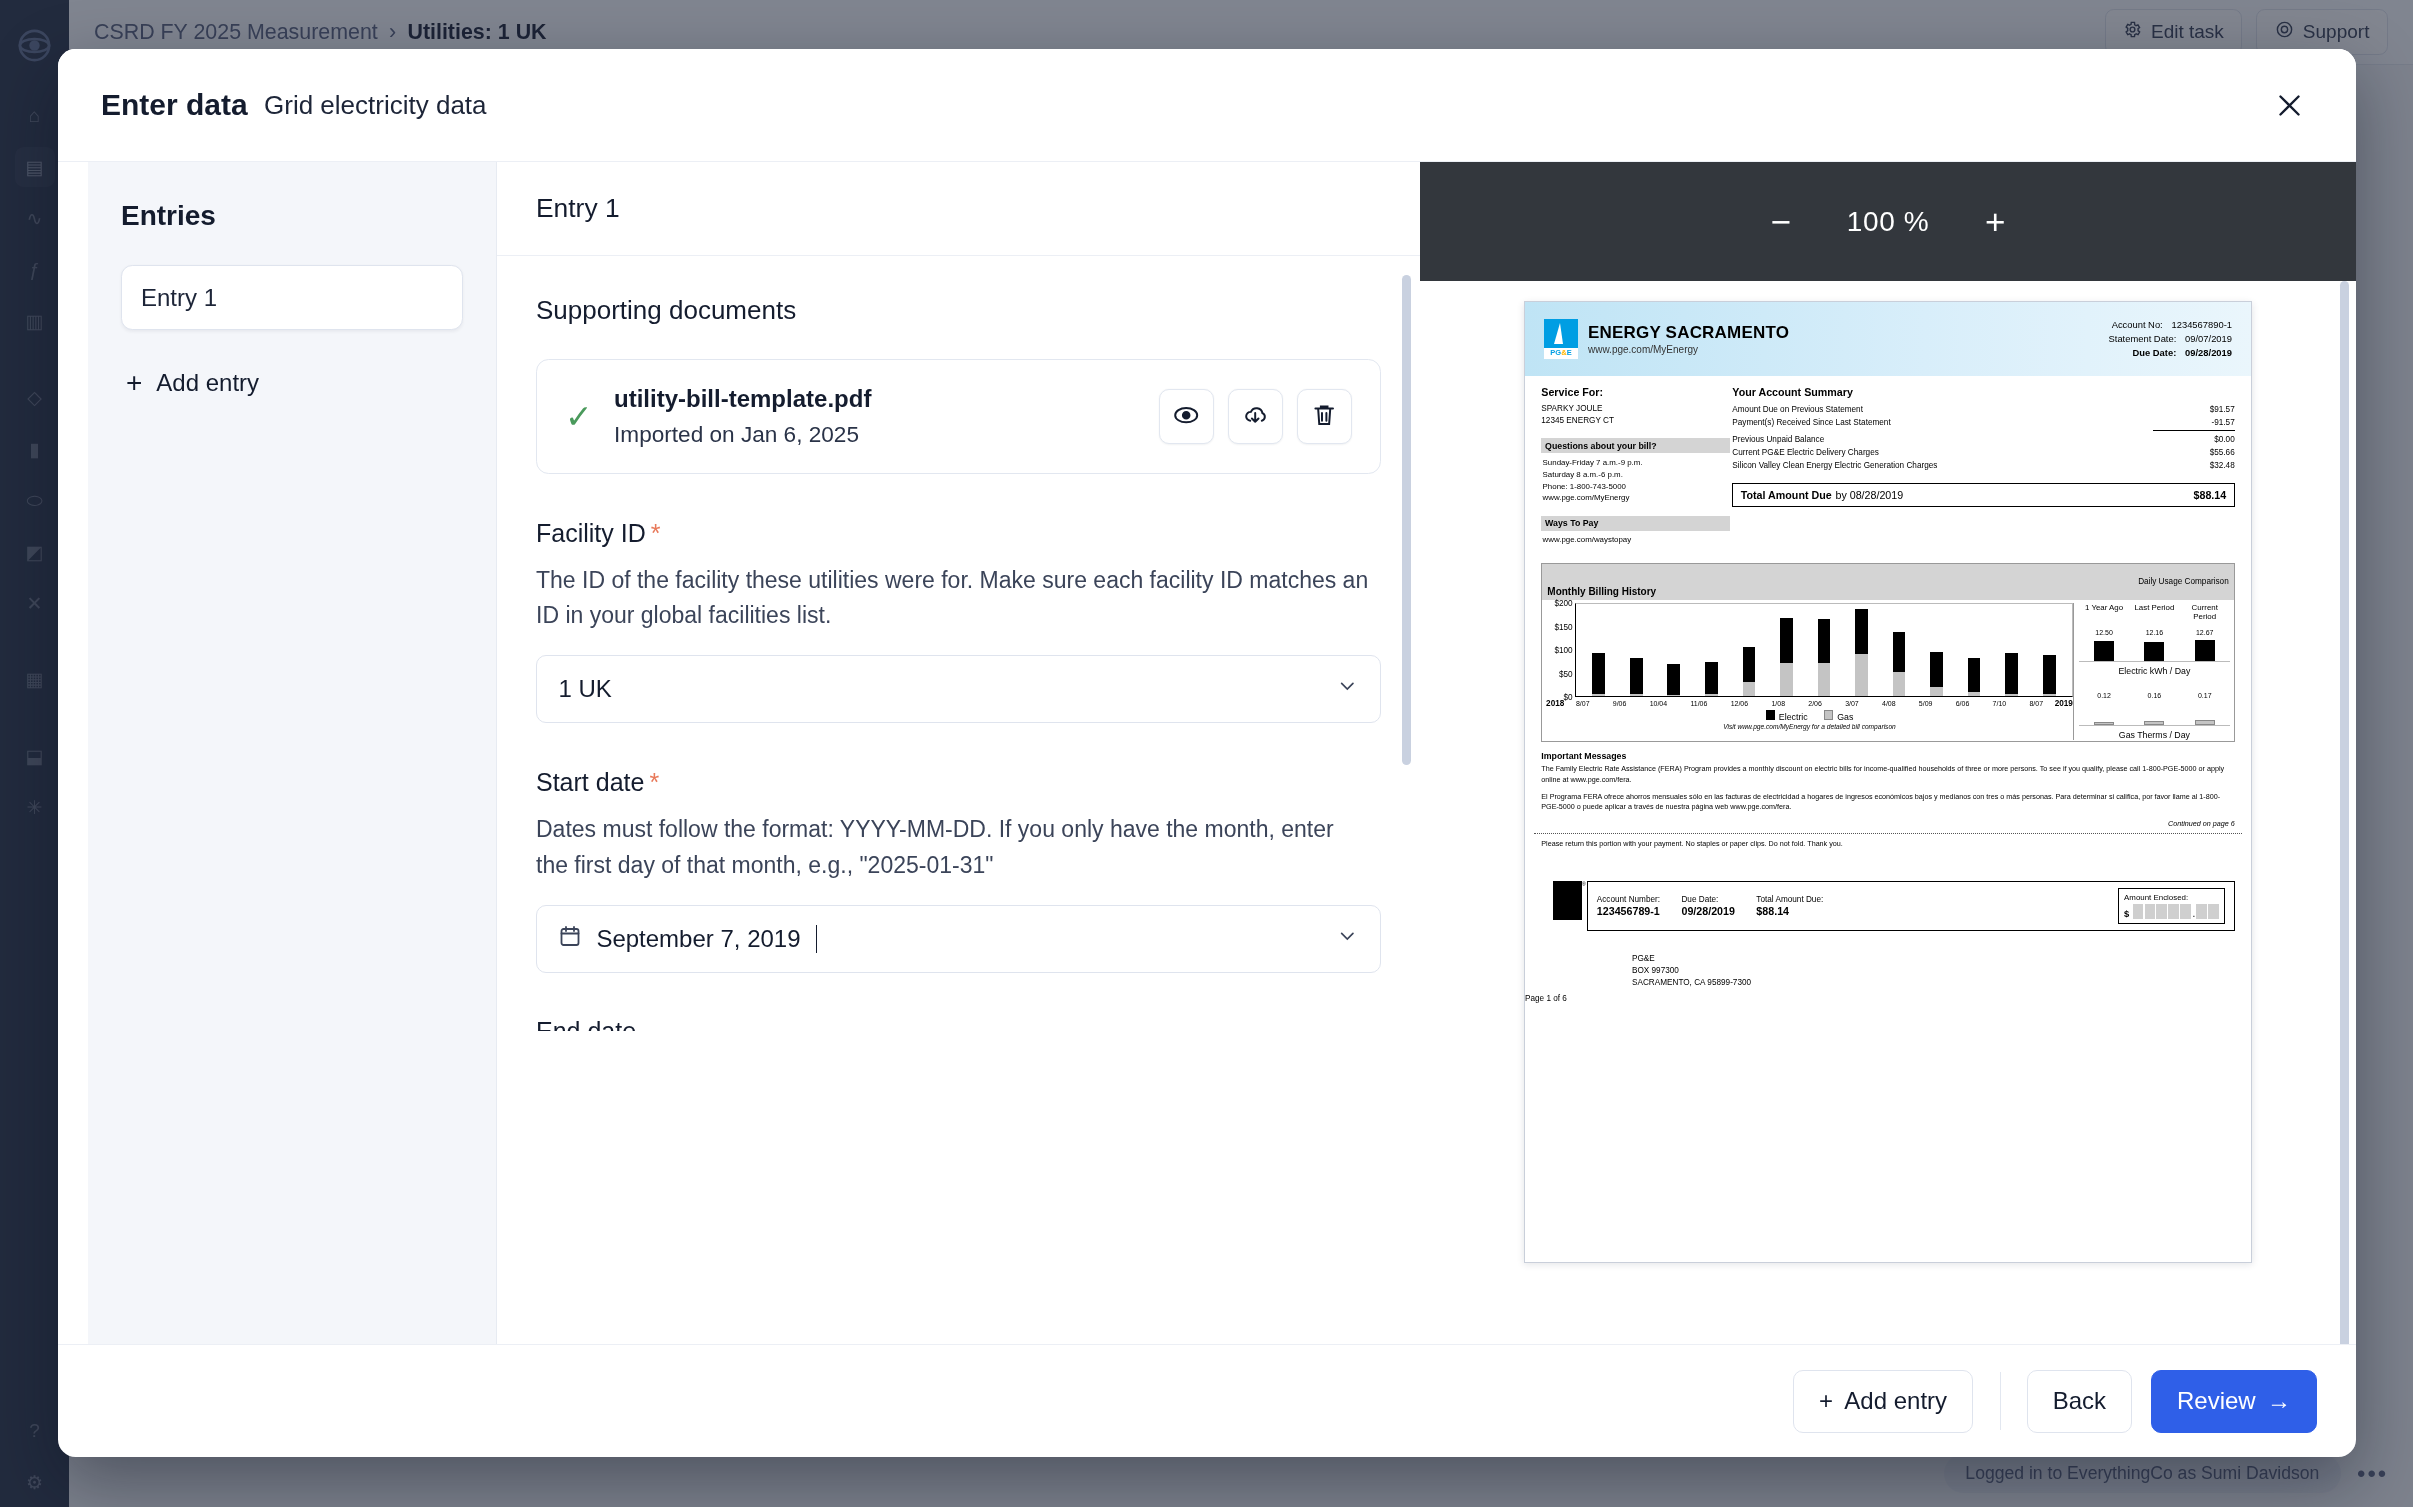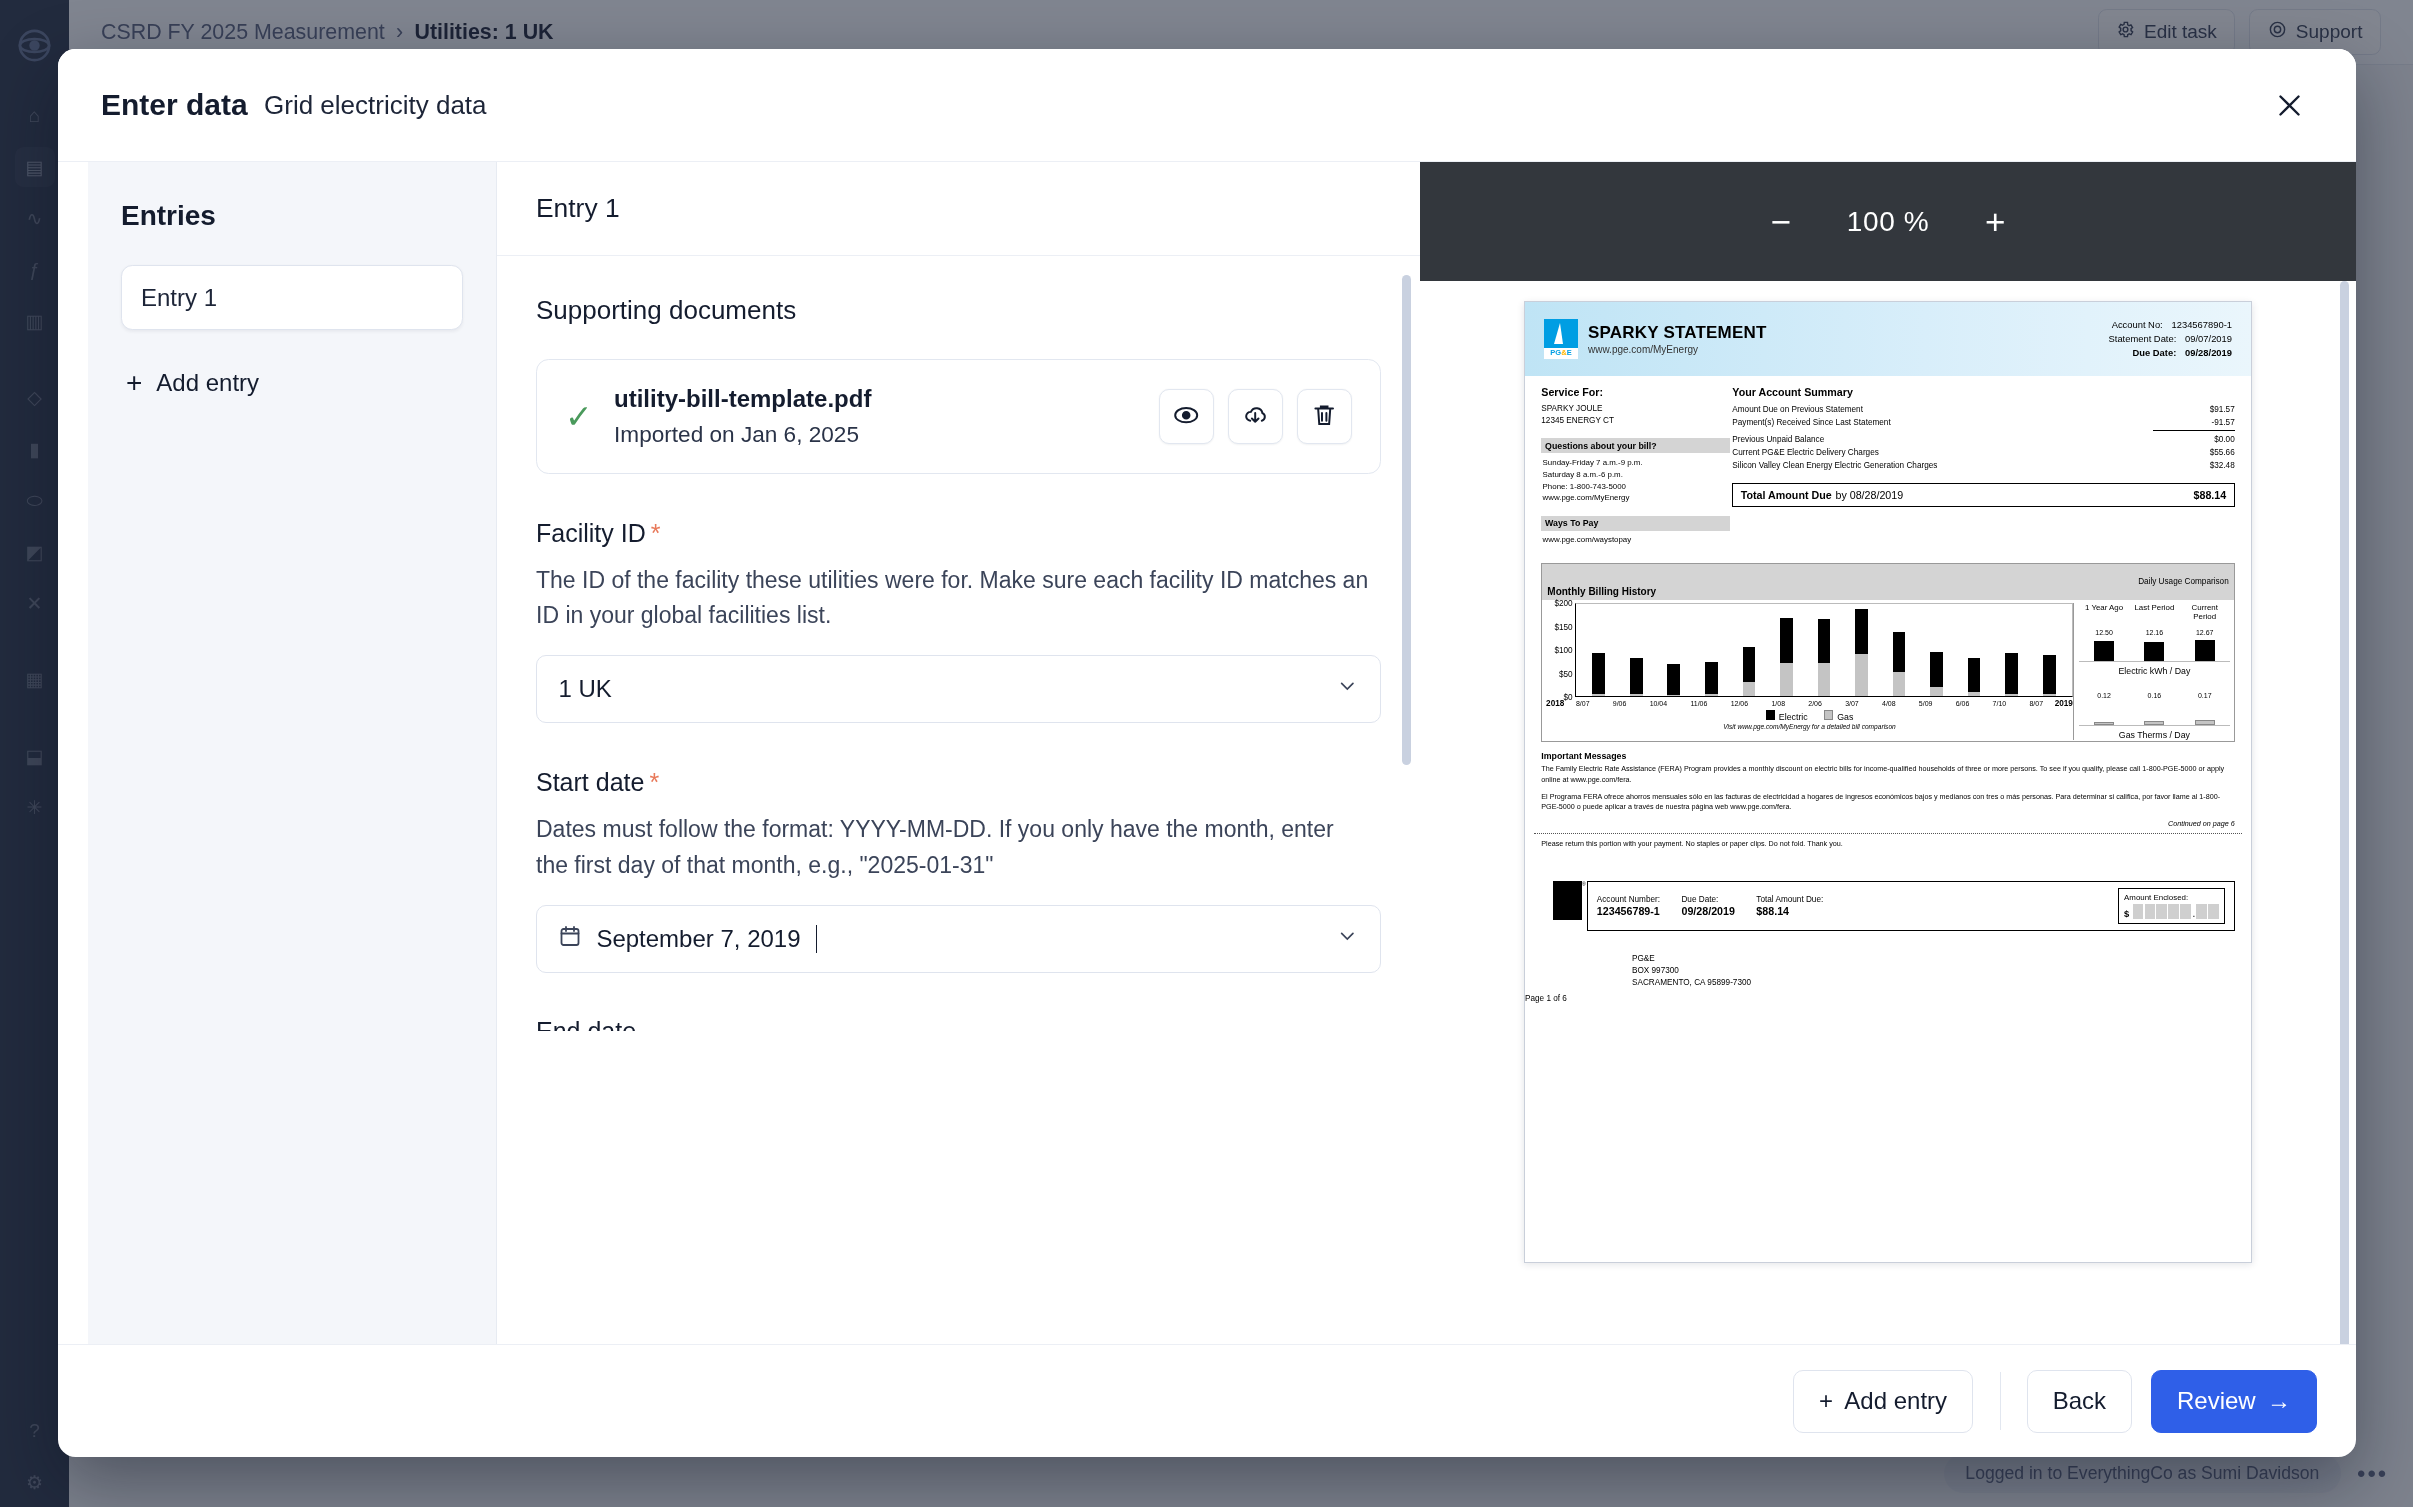--- a/index.html
+++ b/index.html
@@ -24,21 +24,21 @@
     color: #c3cbdb; font-size: 19px; border-radius: 8.8px;
   }
   #rail .ricon.sel { background: #3a4459; opacity: .62; }
   #rail .gap { height: 25px; }
   #rail .spacer { flex: 1; }
 
   #bg-main { position: absolute; left: 69px; top: 0; right: 0; bottom: 0; background: #f3f5f9; }
   #bg-topbar {
     position: absolute; left: 69px; top: 0; right: 0; height: 65px;
     background: #fbfcfe; display: flex; align-items: center;
-    padding: 0 32px; border-bottom: 0.6px solid #e4e8f0;
+    padding: 0 25px; border-bottom: 0.6px solid #e4e8f0;
   }
   #bg-crumb { font-size: 21.4px; color: #5b6581; display: flex; align-items: center; gap: 11.3px; }
   #bg-crumb .cur { color: #1d2538; font-weight: 700; }
   #bg-topactions { margin-left: auto; display: flex; gap: 14px; }
   #bg-topactions .tbtn {
     display: flex; align-items: center; gap: 8.8px; padding: 10px 17.6px;
     border: 0.6px solid #dfe4ee; border-radius: 8.8px; background: #fff;
     font-size: 19px; color: #3b4459;
   }
   #bg-statusbar {
@@ -488,21 +488,21 @@
       <div id="pv-stage">
 
         <div id="pdf">
 
           <div id="pdf-band">
             <div class="pge-logo">
               <div class="flame"></div>
               <div class="word">PG<i>&amp;</i>E</div>
             </div>
             <div class="ttl">
-              <div class="t1">SPARKY STATEMENT</div>
+              <div class="t1">ENERGY SACRAMENTO</div>
               <div class="t2">www.pge.com/MyEnergy</div>
             </div>
             <div class="acct">
               <div class="row">
                 <span class="lab">Account No:</span>
                 <span>1234567890-1</span>
               </div>
               <div class="row">
                 <span class="lab">Statement Date:</span>
                 <span>09/07/2019</span>

